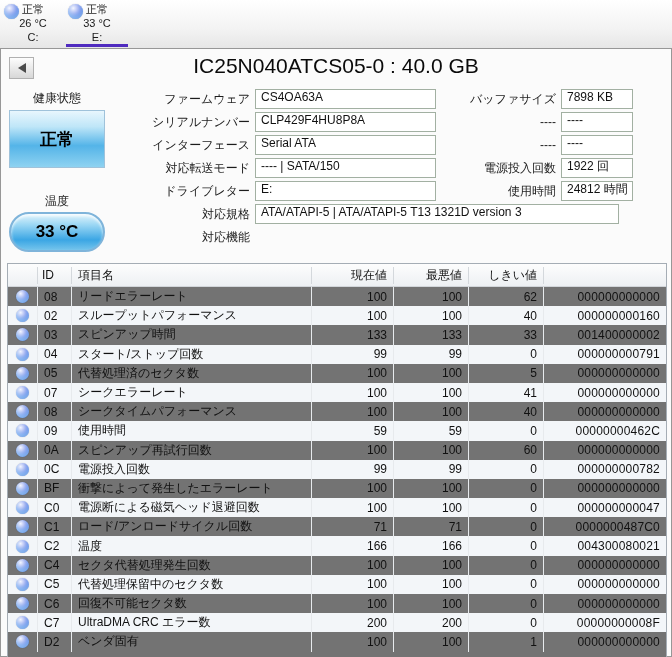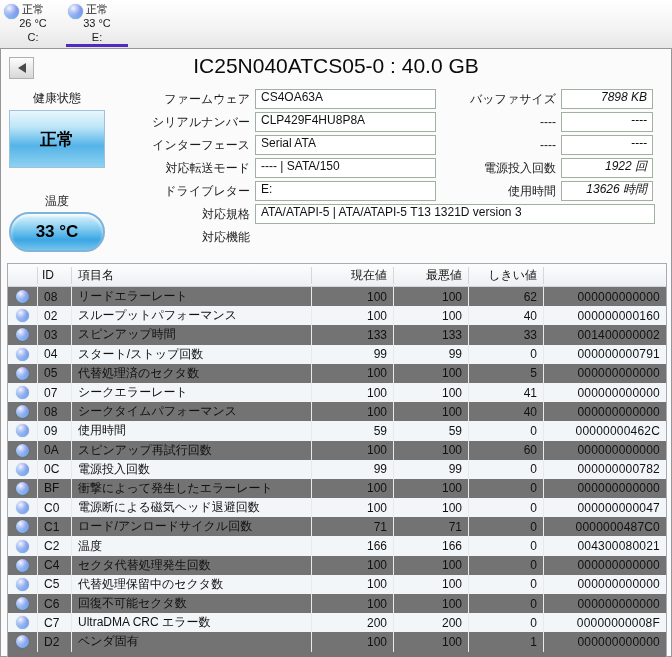--- a/index.html
+++ b/index.html
@@ -52,22 +52,22 @@
   #info-left  { left:130px; top:40px; }
   #info-right { left:445px; top:40px; }
   #info-wide  { left:130px; top:155px; }
   .irow { display:flex; align-items:center; height:20px; margin-bottom:3px; }
   .ilabel { font-size:12px; color:#1c1c1c; text-align:right; padding-right:5px; line-height:20px; white-space:nowrap; }
   #info-left .ilabel, #info-wide .ilabel { width:124px; }
   #info-right .ilabel { width:115px; }
   .ifield { height:20px; background:#fff; border:1px solid #a2b0a2; font-size:12px;
     padding:0 5px; line-height:15px; white-space:nowrap; overflow:hidden; }
   #info-left .ifield { width:181px; }
-  #info-right .ifield { width:92px; text-align:right;font-style:italic; }
-  #info-wide .ifield { width:400px; }
+  #info-right .ifield { width:72px; text-align:left; }
+  #info-wide .ifield { width:364px; }
   
   .smart { position:absolute; left:6px; top:214px; width:660px; height:483px;
     border:1px solid #a5adb5; background:#737373; font-size:12px; }
   .thead { display:flex; height:23px; align-items:center;
     background:linear-gradient(180deg,#fdfdfd,#edf0f3); border-bottom:1px solid #d2d6da; }
   .thead .hc { height:17px; line-height:17px; border-right:1px solid #d4d8dc; padding:0 6px; }
   .c-icon { width:30px; } .c-id { width:34px; } .c-name { width:240px; }
   .c-cur { width:82px; } .c-worst { width:75px; } .c-thr { width:75px; } .c-raw { width:122px; }
   .num { text-align:right; }
   .thead .c-id { padding-left:4px; }
@@ -151,21 +151,21 @@
       <div class="irow">
     <span class="ilabel">----</span>
     <span class="ifield">----</span>
   </div>
       <div class="irow">
     <span class="ilabel">電源投入回数</span>
     <span class="ifield">1922 回</span>
   </div>
       <div class="irow">
     <span class="ilabel">使用時間</span>
-    <span class="ifield">13626 時間</span>
+    <span class="ifield">24812 時間</span>
   </div>
     </div>
   <div id="info-wide" class="info-col">
       <div class="irow">
     <span class="ilabel">対応規格</span>
     <span class="ifield">ATA/ATAPI-5 | ATA/ATAPI-5 T13 1321D version 3</span>
   </div>
       <div class="irow">
     <span class="ilabel">対応機能</span>
   </div>

